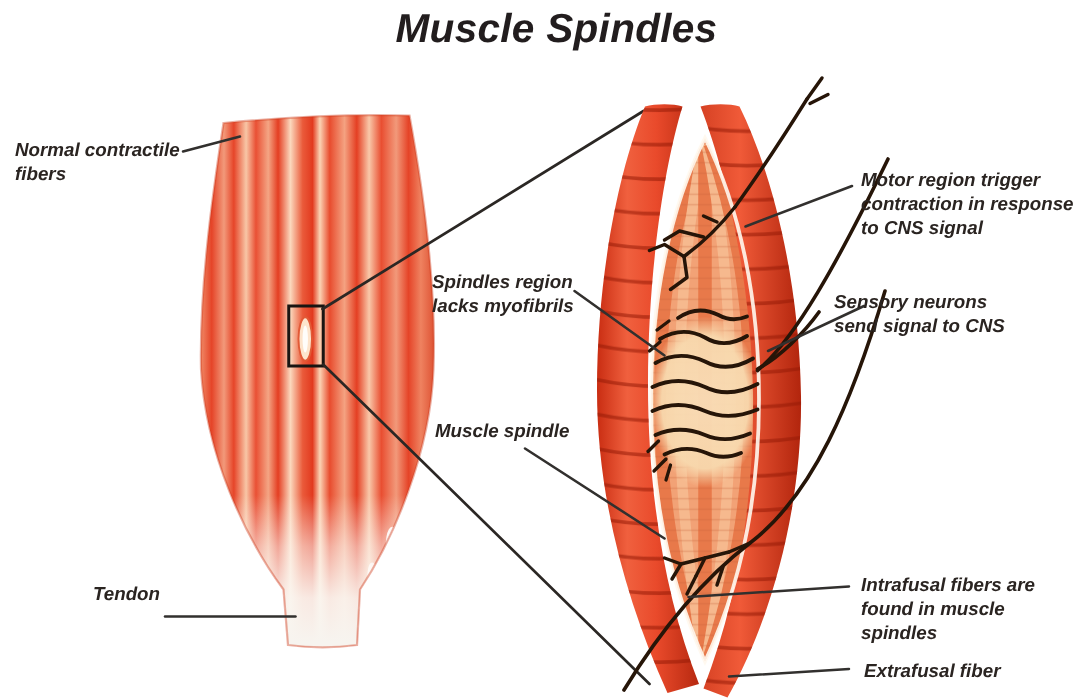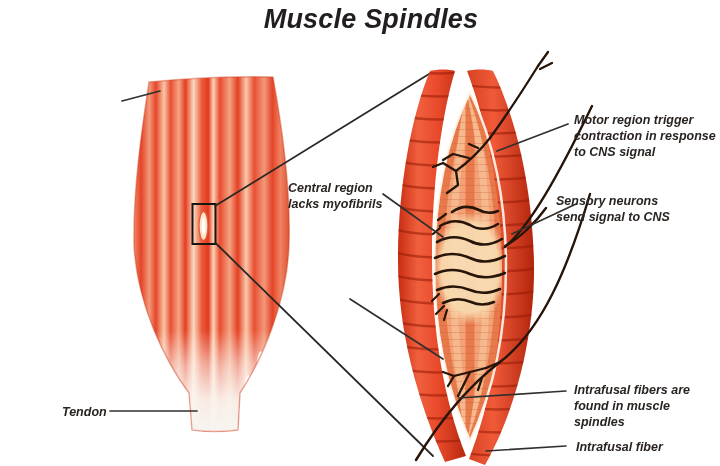--- a/index.html
+++ b/index.html
@@ -11,21 +11,21 @@
     position:absolute;top:4px;left:0;width:720px;text-align:center;
     padding-left:22px;box-sizing:border-box;
     font-style:italic;font-weight:bold;font-size:27px;color:#221d1e;
     letter-spacing:0.2px;
   }
   .label{
     position:absolute;font-style:italic;font-weight:bold;font-size:12.5px;
     line-height:1.28;color:#2a2421;white-space:pre-line;
   }
   .lbl-normal{left:10px;top:92px;}
-  .lbl-tendon{left:62px;top:404px;}
+  .lbl-tendon{left:62px;top:388px;}
   .lbl-central{left:288px;top:180px;}
   .lbl-spindle{left:290px;top:279px;}
   .lbl-motor{left:574px;top:112px;}
   .lbl-sensory{left:556px;top:193px;}
   .lbl-intrafusal{left:574px;top:382px;width:148px;}
   .lbl-extrafusal{left:576px;top:439px;}
   svg{position:absolute;left:0;top:0;}
   .leader{stroke:#32302e;stroke-width:1.7;fill:none;stroke-linecap:round;}
   .conn{stroke:#2b2724;stroke-width:1.8;fill:none;stroke-linecap:round;}
   .nerve{stroke:#261508;fill:none;stroke-linecap:round;stroke-linejoin:round;}
@@ -194,25 +194,28 @@
       <path class="leader" d="M 110,411 L 197,411"></path>
       <path class="leader" d="M 383,194 L 443,237"></path>
       <path class="leader" d="M 350,299 L 443,359"></path>
       <path class="leader" d="M 568,124 L 497,151"></path>
       <path class="leader" d="M 576,204 L 512,234"></path>
       <path class="leader" d="M 566,391 L 459,398"></path>
       <path class="leader" d="M 566,446 L 486,451"></path>
     </g>
   </svg>
 
+  <div class="label lbl-normal">Normal contractile
+fibers</div>
   <div class="label lbl-tendon">Tendon</div>
-  <div class="label lbl-central">Central region
+  <div class="label lbl-central">Spindles region
 lacks myofibrils</div>
+  <div class="label lbl-spindle">Muscle spindle</div>
   <div class="label lbl-motor">Motor region trigger
 contraction in response
 to CNS signal</div>
   <div class="label lbl-sensory">Sensory neurons
 send signal to CNS</div>
   <div class="label lbl-intrafusal">Intrafusal fibers are
 found in muscle spindles</div>
-  <div class="label lbl-extrafusal">Intrafusal fiber</div>
+  <div class="label lbl-extrafusal">Extrafusal fiber</div>
 
 </div>
 
 </body></html>

